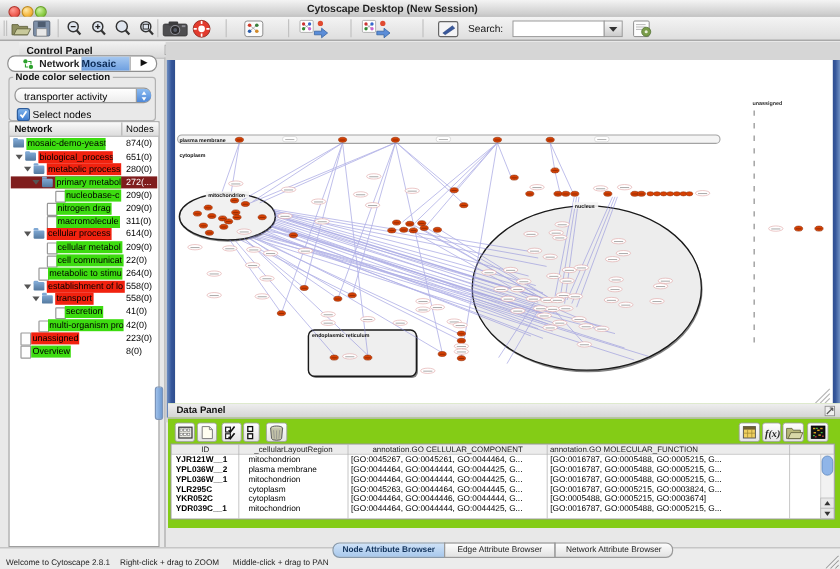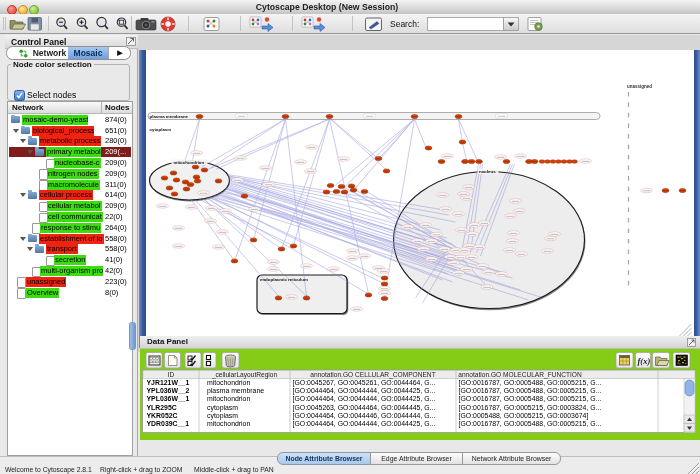--- a/index.html
+++ b/index.html
@@ -7,41 +7,41 @@
   #app{position:relative;width:700px;height:474px;background:#e8e8e8;}
   .abs{position:absolute;}
   
   #titlebar{left:0;top:0;width:700px;height:14px;background:linear-gradient(#f4f4f4,#cfcfcf 80%,#c2c2c2);border-bottom:1px solid #7d7d7d;}
   .light{position:absolute;top:4.5px;width:8px;height:8px;border-radius:50%;}
   #title-text{position:absolute;top:1.5px;left:0;width:654px;text-align:center;font-size:8.7px;font-weight:bold;color:#222;}
   
   #toolbar{left:0;top:14px;width:700px;height:19px;background:linear-gradient(#f4f4f4,#dedede);border-bottom:1px solid #9a9a9a;}
   
   #cpanel{left:0;top:35px;width:137px;height:421px;background:#e9e9e9;border-right:1px solid #a8a8a8;}
-  #cpanel-hdr{left:5px;top:0;width:137px;height:13px;background:linear-gradient(#f1f1f1,#d9d9d9);border-bottom:1px solid #bcbcbc;}
+  #cpanel-hdr{left:16px;top:0;width:137px;height:13px;background:linear-gradient(#f1f1f1,#d9d9d9);border-bottom:1px solid #bcbcbc;}
   #cpanel-hdr span{position:absolute;left:6px;top:1.5px;font-size:8.5px;font-weight:bold;color:#111;}
   #tabbar{left:6px;top:11px;width:123px;height:12px;background:#fff;border:1px solid #8f8f8f;border-radius:6.5px;overflow:hidden;}
   .tabseg{position:absolute;top:0;height:12px;font-size:8.5px;font-weight:bold;color:#222;}
-  #seg-mosaic{left:61px;width:40px;background:linear-gradient(#a6c8f0,#6d9fe0);text-align:center;line-height:12px;color:#0b2a55;}
+  #seg-mosaic{left:61px;width:40px;background:linear-gradient(#a6c8f0,#6d9fe0);line-height:12px;color:#0b2a55;}
   #seg-net{left:0;width:61px;text-align:center;line-height:12px;border-right:1px solid #aaa;}
   #seg-arrow{left:101px;width:22px;border-left:1px solid #aaa;text-align:center;line-height:11px;font-size:7px;color:#111;}
   
   #grpbox{left:7px;top:29px;width:121px;height:35px;border:1px solid #b2b2b2;border-radius:3px;}
   #grplabel{left:11px;top:24.5px;background:#e9e9e9;padding:0 2px;font-size:8px;font-weight:bold;color:#111;}
   #dropdown{left:12px;top:38px;width:112px;height:11px;background:linear-gradient(#ffffff,#ededed);border:1px solid #979797;border-radius:6px;}
   #dropdown span{position:absolute;left:7px;top:1px;font-size:8.5px;color:#000;}
   #ddcap{left:100px;top:0px;width:12px;height:11px;border-radius:0 6px 6px 0;background:linear-gradient(#8cbcf2,#4e88d8);border-left:1px solid #777;}
   .arr{position:absolute;left:3px;width:0;height:0;border-left:3px solid transparent;border-right:3px solid transparent;}
   #cbx{left:14px;top:55px;width:9px;height:9px;border-radius:2.5px;background:linear-gradient(#7db2ec,#3f7dd0);border:1px solid #2c5c9c;}
   #cbx-label{left:27px;top:55px;font-size:8.5px;color:#000;}
   
   #treebox{left:7px;top:66px;width:124px;height:353px;background:#fff;border:1px solid #9f9f9f;}
   #treehdr{left:0;top:0;width:124px;height:11px;background:linear-gradient(#fafafa,#dcdcdc);border-bottom:1px solid #b5b5b5;}
   #treehdr .h1{position:absolute;left:4px;top:1px;font-size:8px;font-weight:bold;color:#111;}
-  #treehdr .h2{position:absolute;left:97px;top:1px;font-size:8px;font-weight:bold;color:#111;}
+  #treehdr .h2{position:absolute;left:97px;top:1px;font-size:8px;font-weight:normal;color:#111;}
   #treehdr .sep{position:absolute;left:93px;top:0;width:1px;height:11px;background:#b5b5b5;}
   .trow{position:absolute;left:1px;width:122px;height:10px;}
   .trow .lbl{position:absolute;top:0;font-size:7.5px;line-height:10px;color:#000;padding:0 1px;white-space:nowrap;overflow:hidden;}
   .trow .cnt{position:absolute;left:96px;top:0;font-size:7.5px;line-height:10px;color:#000;}
   .glabel{background:#3ddc10;}
   .rlabel{background:#f1220f;}
   .tarr{position:absolute;top:3px;width:0;height:0;border-left:3.2px solid transparent;border-right:3.2px solid transparent;border-top:4.5px solid #555;}
   .fold{position:absolute;top:1.5px;width:9px;height:7px;background:linear-gradient(#7fa8d4,#54799f);border-radius:1px;}
   .fold:before{content:"";position:absolute;left:0;top:-1.5px;width:4px;height:2px;background:#7fa8d4;border-radius:1px 1px 0 0;}
   .file{position:absolute;top:0.5px;width:7px;height:8.5px;background:#fdfdfd;border:0.5px solid #999;border-radius:1px;}
@@ -187,20 +187,27 @@
       <div class="tabseg" id="seg-net"><svg style="position:absolute;left:12px;top:2px" width="9" height="9" viewBox="0 0 9 9">
             <circle cx="2.2" cy="2.2" r="1.8" fill="#2ca02c"></circle>
             <circle cx="6.8" cy="6.8" r="1.8" fill="#2ca02c"></circle>
             <path d="M2.2 4.5 L2.2 6.8 L4.5 6.8 M6.8 4.5 L6.8 2.2 L4.5 2.2" stroke="#2ca02c" stroke-width="0.9" fill="none"></path>
           </svg><span style="margin-left:24px">Network</span></div>
       <div class="tabseg" id="seg-mosaic">Mosaic</div>
       <div class="tabseg" id="seg-arrow">▶</div>
     </div>
     <div class="abs" id="grpbox"></div>
     <div class="abs" id="grplabel">Node color selection</div>
+    <div class="abs" id="dropdown">
+        <span>transporter activity</span>
+      <div class="abs" id="ddcap">
+        <div class="arr" style="top:1.5px;left:3.5px;border-left:2.5px solid transparent;border-right:2.5px solid transparent;border-bottom:3px solid #fff;"></div>
+        <div class="arr" style="top:6.5px;left:3.5px;border-left:2.5px solid transparent;border-right:2.5px solid transparent;border-top:3px solid #fff;"></div>
+      </div>
+    </div>
     <div class="abs" id="cbx">
         <svg width="9" height="9" viewBox="0 0 9 9" style="display:block">
           <path d="M2 4.6 L3.8 6.6 L7 1.8" stroke="#fff" stroke-width="1.5" fill="none"></path>
         </svg>
       </div>
     <div class="abs" id="cbx-label">Select nodes</div>
     <div class="abs" id="treebox">
       <div class="abs" id="treehdr">
           <span class="h1">Network</span>
           <span class="sep"></span>
@@ -220,30 +227,30 @@
       <div class="trow" style="top:34.4px">
           <div class="tarr" style="left:11px"></div>
           <div class="fold" style="left:19px"></div>
           <span class="lbl rlabel" style="left:30px;max-width:62px">metabolic process</span>
           <span class="cnt">280(0)</span>
         </div>
       <div class="trow" style="top:45.2px;background:#7f1d1d">
           <div class="tarr" style="left:18px"></div>
           <div class="fold" style="left:26px"></div>
           <span class="lbl glabel" style="left:37px;max-width:53px">primary metabol</span>
-          <span class="cnt" style="color:#fff">209(...</span>
+          <span class="cnt" style="color:#fff">272(...</span>
         </div>
       <div class="trow" style="top:56px">
           <div class="file" style="left:37px"></div>
           <span class="lbl glabel" style="left:45px;max-width:47px">nucleobase-c</span>
           <span class="cnt">209(0)</span>
         </div>
       <div class="trow" style="top:66.8px">
           <div class="file" style="left:30px"></div>
-          <span class="lbl glabel" style="left:38px;max-width:54px">nitrogen nodes</span>
+          <span class="lbl glabel" style="left:38px;max-width:54px">nitrogen drag</span>
           <span class="cnt">209(0)</span>
         </div>
       <div class="trow" style="top:77.6px">
           <div class="file" style="left:30px"></div>
           <span class="lbl glabel" style="left:38px;max-width:54px">macromolecule</span>
           <span class="cnt">311(0)</span>
         </div>
       <div class="trow" style="top:88.4px">
           <div class="tarr" style="left:11px"></div>
           <div class="fold" style="left:19px"></div>
@@ -255,21 +262,21 @@
           <span class="lbl glabel" style="left:38px;max-width:55px">cellular metabol</span>
           <span class="cnt">209(0)</span>
         </div>
       <div class="trow" style="top:110px">
           <div class="file" style="left:30px"></div>
           <span class="lbl glabel" style="left:38px;max-width:55px">cell communicat</span>
           <span class="cnt">22(0)</span>
         </div>
       <div class="trow" style="top:120.8px">
           <div class="file" style="left:23px"></div>
-          <span class="lbl glabel" style="left:31px;max-width:61px">response to stimu</span>
+          <span class="lbl glabel" style="left:31px;max-width:61px">metabolic to stimu</span>
           <span class="cnt">264(0)</span>
         </div>
       <div class="trow" style="top:131.6px">
           <div class="tarr" style="left:11px"></div>
           <div class="fold" style="left:19px"></div>
           <span class="lbl rlabel" style="left:30px;max-width:63px">establishment of lo</span>
           <span class="cnt">558(0)</span>
         </div>
       <div class="trow" style="top:142.4px">
           <div class="tarr" style="left:18px"></div>

